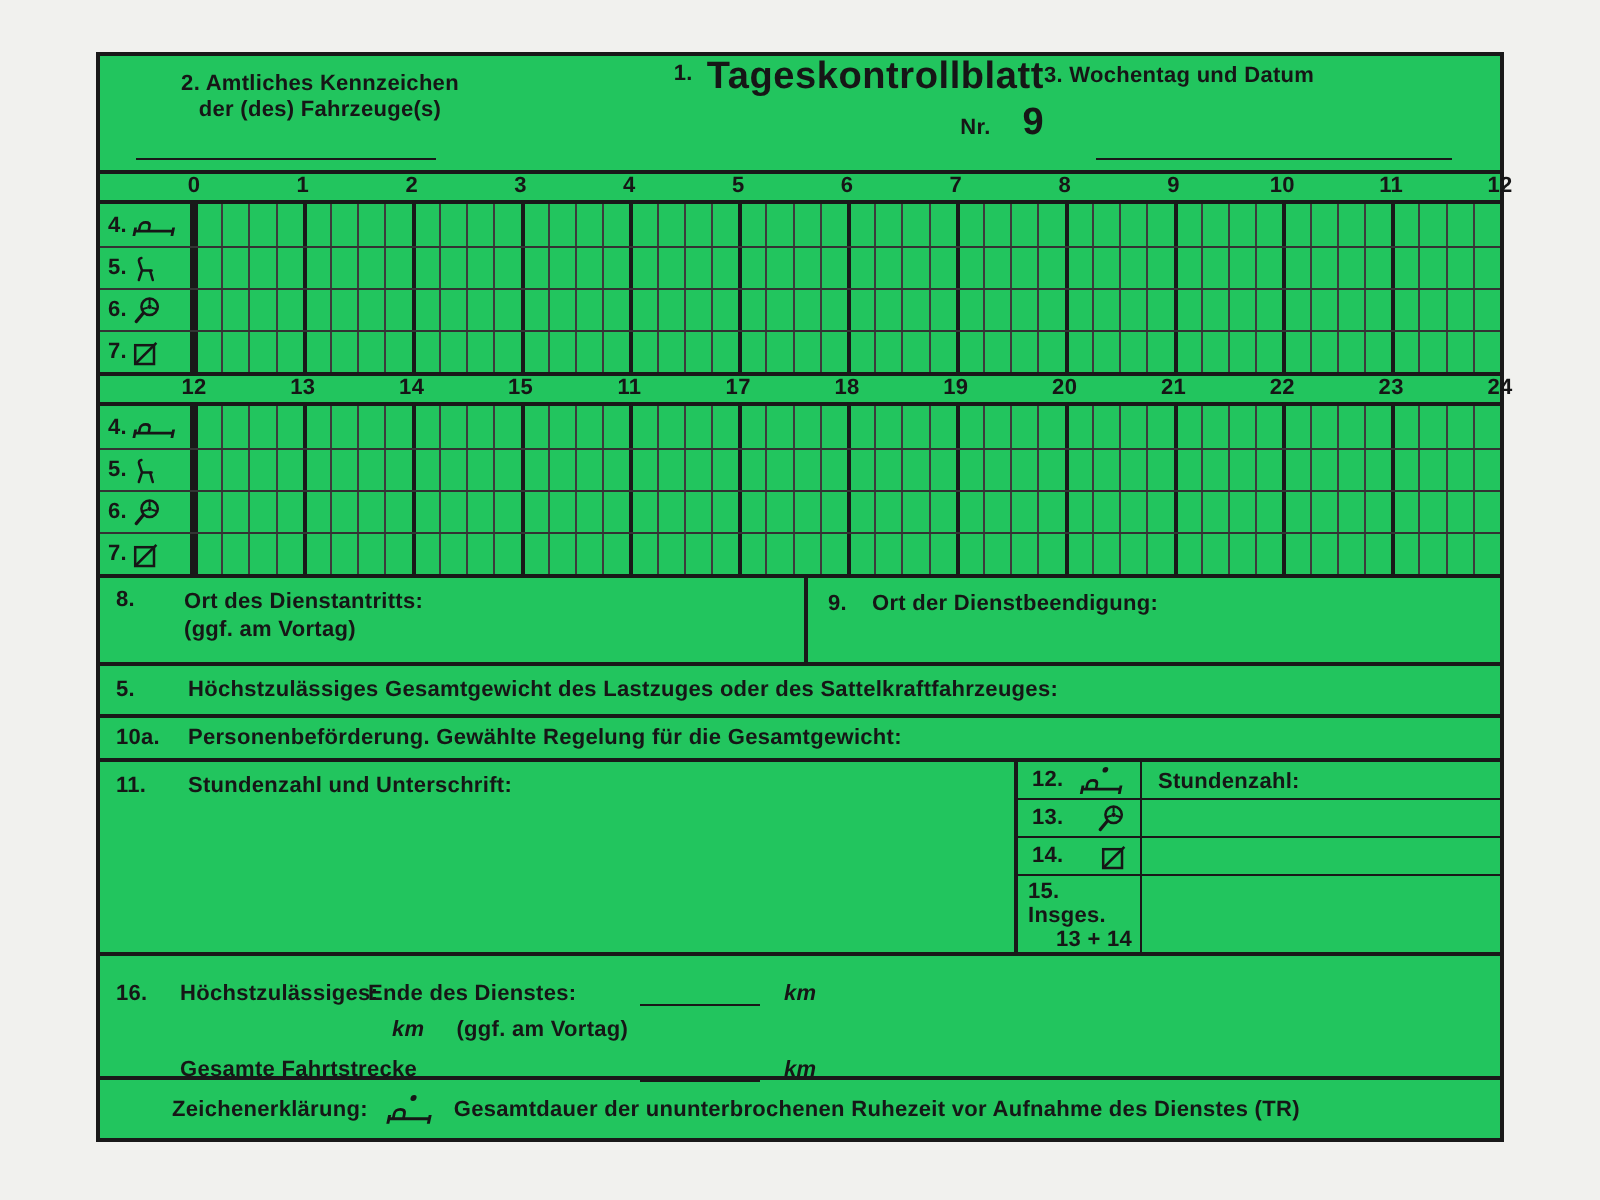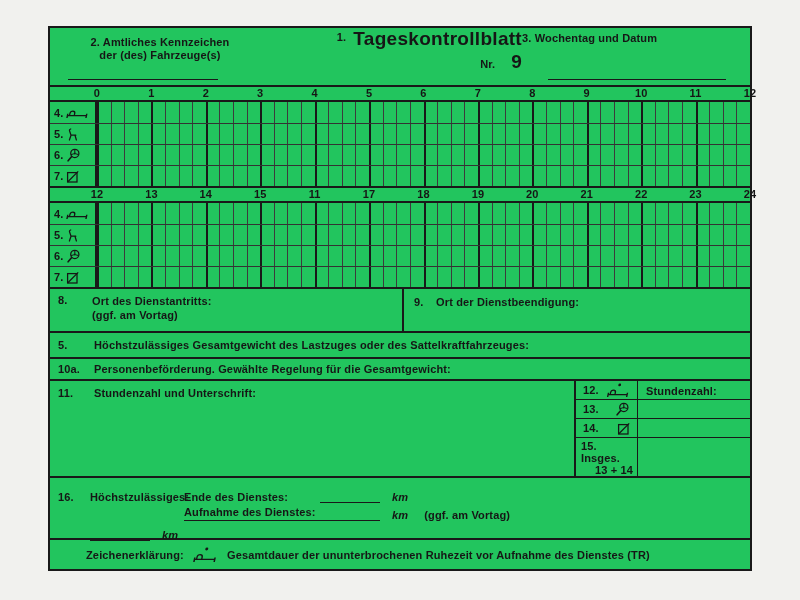--- a/index.html
+++ b/index.html
@@ -43,21 +43,21 @@
   .cell9 { flex:1; display:flex; padding:7px 0 0 10px; }
   .numcol { width:36px; flex:none; }
   .cell9 .numcol { width:22px; }
   .lh14 { line-height:14px; }
   .row10 { height:26px; display:flex; padding:6px 0 0 8px; }
   .row10a { height:22px; display:flex; padding:4px 0 0 8px; }
   .row11 { display:flex; height:97px; }
   .cell11 { flex:1; display:flex; padding:6px 16px 0 8px; }
 
   
-  .summary { width:176px; border-left:2px solid #191919; display:flex; flex-direction:column; }
+  .summary { width:243px; border-left:2px solid #191919; display:flex; flex-direction:column; }
   .s-row { display:flex; flex:1; }
   .s-row + .s-row { border-top:1.5px solid #191919; }
   .s-left { width:62px; border-right:1.5px solid #191919; display:flex; align-items:center;
             justify-content:space-between; padding:0 7px; }
   .s-left.two-line { display:block; padding:2px 2px 0 5px; line-height:12px; }
   .s-left .l2 { margin-left:14px; }
   .s-right { flex:1; padding:4px 0 0 8px; }
 
   
   .row16 { height:62px; padding-top:7px; }
@@ -325,28 +325,26 @@
     <div class="k-line">
       <span class="k-num">16.</span>
       <span class="k-label">Höchstzulässiges:</span>
       <span class="k-sub">Ende des Dienstes:</span>
       <span class="blank"></span>
       <span class="k-unit">km</span>
     </div>
     <div class="k-line">
       <span class="k-num"></span>
       <span class="k-label"></span>
-      <span class="u-wrap">
-        <span>Aufnahme des Dienstes:</span>
-      </span>
       <span class="k-unit">km</span>
       <span class="k-note">(ggf. am Vortag)</span>
     </div>
     <div class="k-line" style="margin-top:2px">
       <span class="k-num"></span>
+      <span class="k-wide">Gesamte Fahrtstrecke</span>
       <span class="blank"></span>
       <span class="k-unit">km</span>
     </div>
   </div>
 
   <div class="sect legend">
     <span>Zeichenerklärung:</span>
     <span class="icon skew">
       <svg width="25" height="16" viewBox="0 0 23 15">
           <circle cx="11.5" cy="1.9" r="1.4" fill="#161616"></circle>

